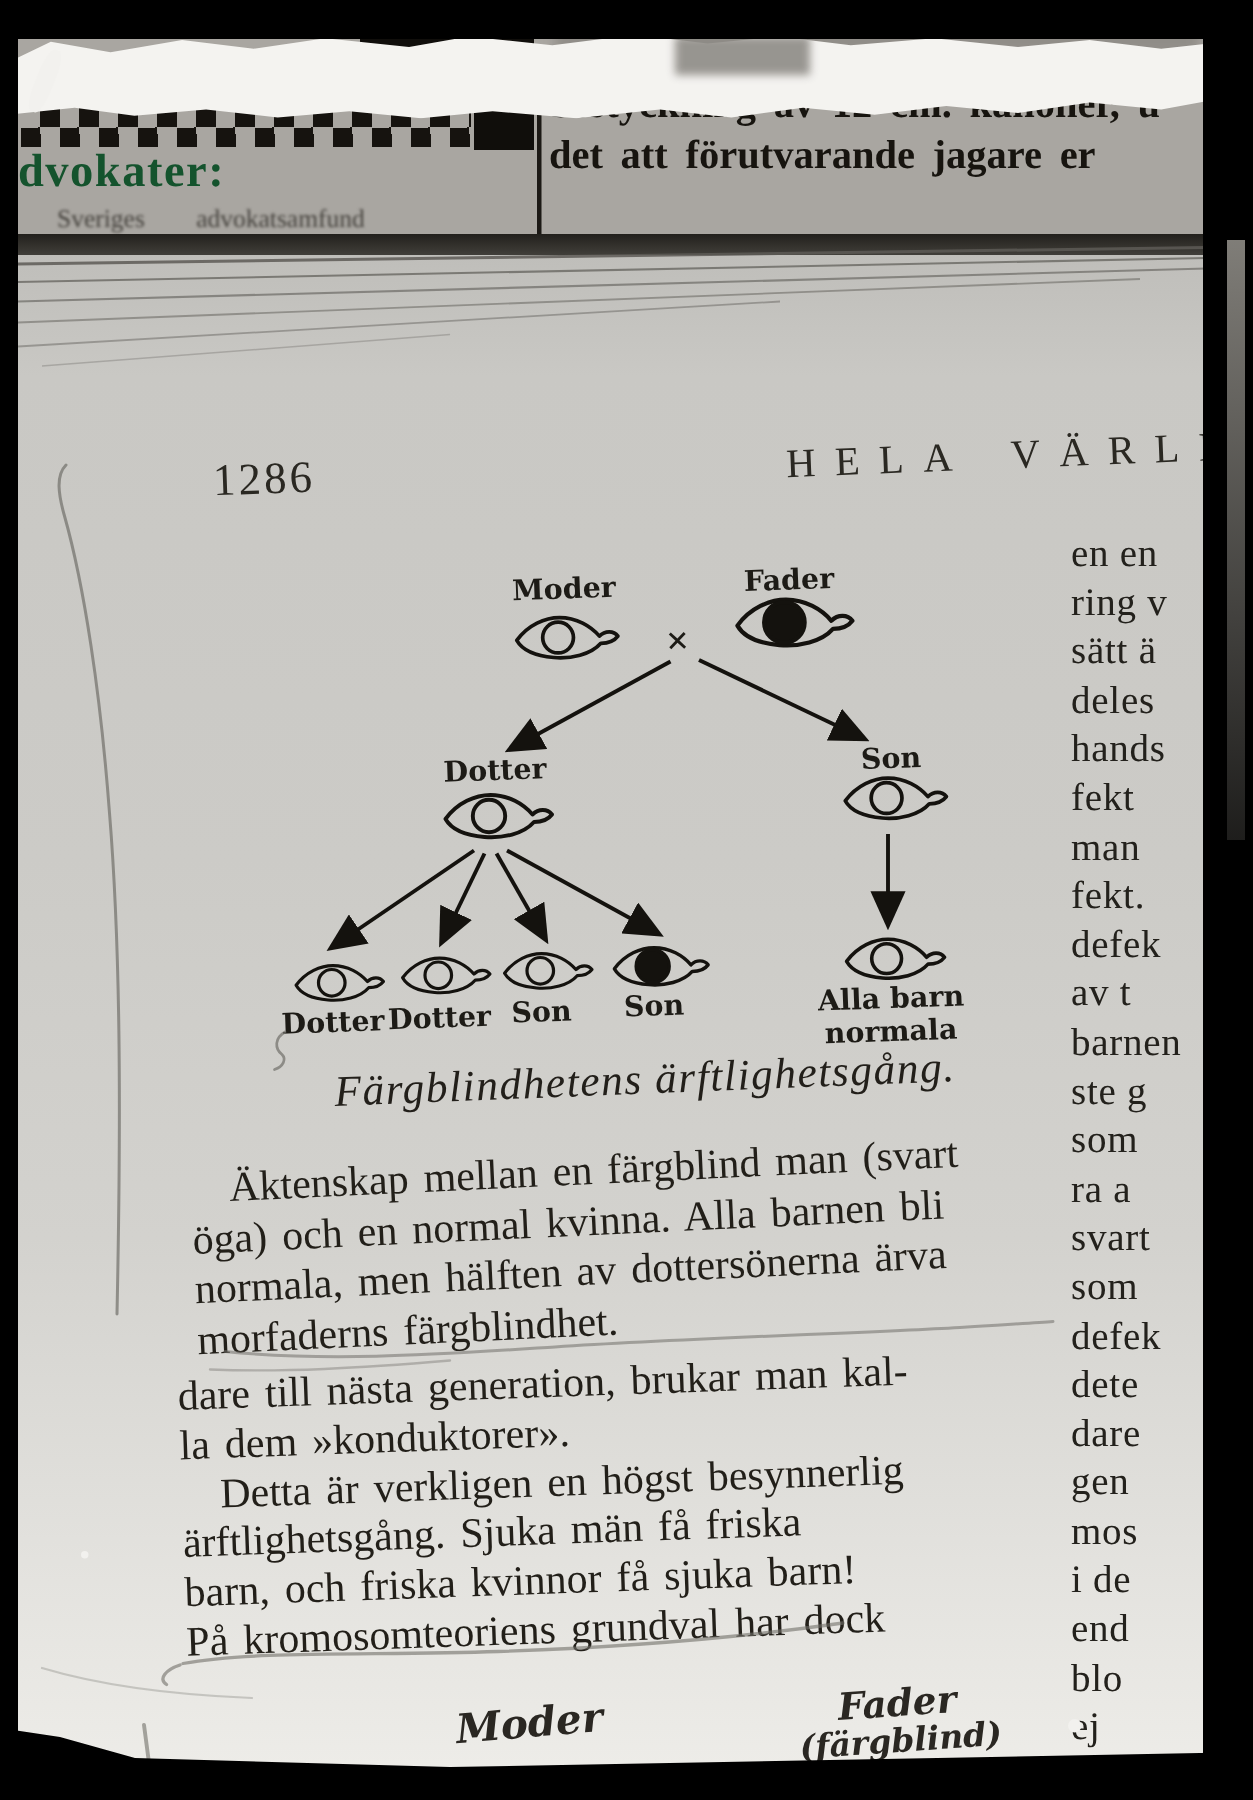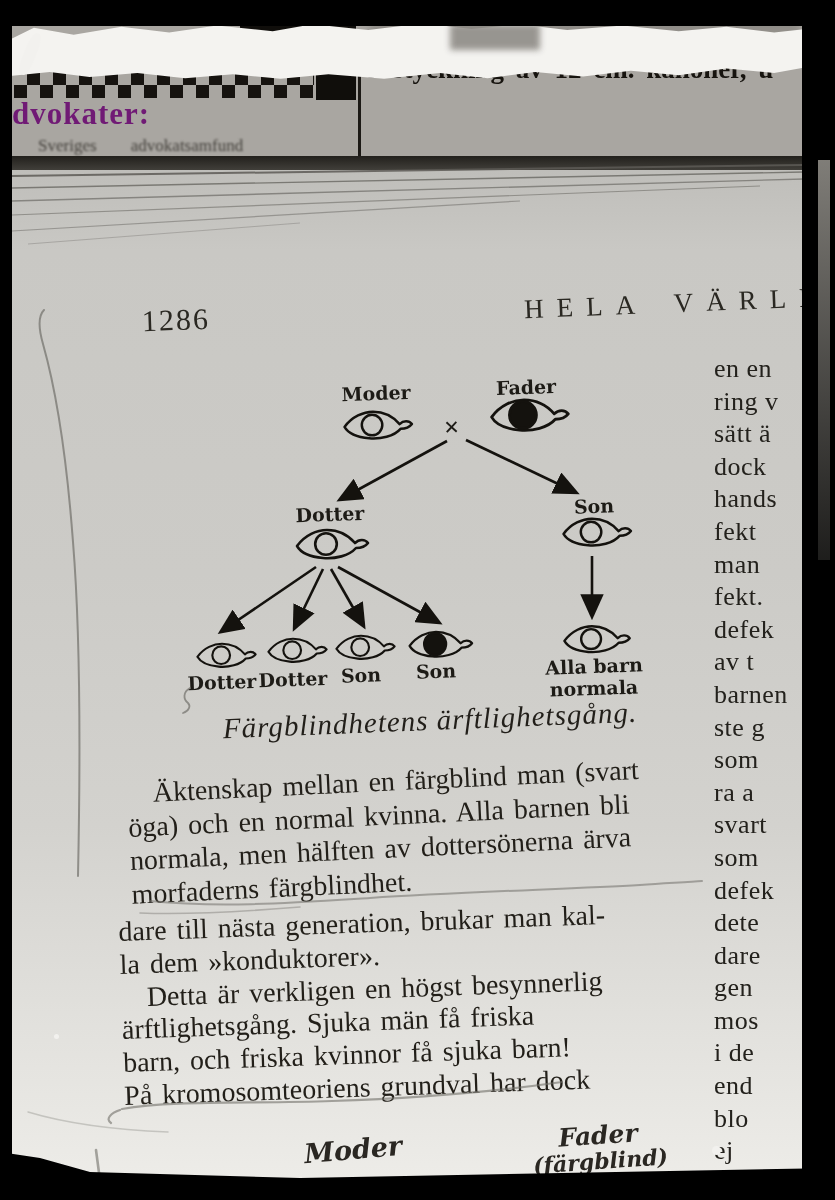--- a/index.html
+++ b/index.html
@@ -8,21 +8,21 @@
   .abs{position:absolute;}
   .t{position:absolute;white-space:nowrap;}
 
   
   #news{left:10px;top:24px;width:796px;height:136px;background:#a9a6a1;}
   #news-checker{left:4px;top:48px;width:300px;height:26px;
     background:conic-gradient(#16130f 90deg,transparent 90deg 180deg,#16130f 180deg 270deg,transparent 270deg);
     background-size:26px 26px;}
   #news-corner{left:306px;top:0;width:40px;height:76px;background:#100e0b;}
   #news-corner2{left:230px;top:0;width:80px;height:26px;background:#100e0b;}
-  #news-headline{left:2px;top:72px;font-size:31px;font-weight:bold;letter-spacing:1px;color:#701a75;}
+  #news-headline{left:2px;top:72px;font-size:31px;font-weight:bold;letter-spacing:1px;color:#14532d;}
   #news-subline{left:28px;top:112px;font-size:17px;color:#44413c;word-spacing:30px;filter:blur(1.1px);}
   #news-divider{left:348px;top:30px;width:3px;height:106px;background:#1c1915;}
   #news-right{left:356px;top:28px;font-size:27px;font-weight:bold;line-height:34px;
     color:#17140f;word-spacing:5px;white-space:nowrap;}
   #news-smudge{left:360px;top:-12px;width:430px;height:26px;background:#8b8883;filter:blur(4px);opacity:.8;}
   #torn{left:0px;top:-2px;width:796px;height:58px;background:#f4f3f0;
     clip-path:polygon(0 30%,3% 10%,8% 22%,14% 8%,20% 18%,26% 6%,33% 16%,38% 4%,45% 14%,52% 2%,58% 12%,64% 4%,70% 14%,77% 6%,84% 16%,90% 8%,96% 18%,100% 12%,100% 78%,96% 88%,90% 80%,84% 92%,78% 84%,72% 94%,66% 86%,60% 97%,54% 88%,47% 98%,40% 90%,34% 98%,28% 90%,22% 97%,16% 88%,10% 95%,5% 86%,0 93%);}
   #torn-shadow{left:440px;top:0px;width:90px;height:26px;background:#8e8b86;filter:blur(3px);opacity:.9;}
 
   #darkband{left:10px;top:156px;width:796px;height:16px;
@@ -88,20 +88,21 @@
   <div id="news" class="abs">
     <div id="news-checker" class="abs"></div>
     <div id="news-corner" class="abs"></div>
     <div id="news-corner2" class="abs"></div>
     <div id="news-smudge" class="abs"></div>
     <div id="news-headline" class="t">dvokater:</div>
     <div id="news-subline" class="t">Sveriges advokatsamfund</div>
     <div id="news-divider" class="abs"></div>
     <div id="news-right" class="abs">
         <div class="line">bestyckning av 12 cm. kanoner, u</div>
+        <div class="line">det att förutvarande jagare er</div>
       </div>
     <div id="torn" class="abs"></div>
     <div id="torn-shadow" class="abs"></div>
   </div>
 
   <div id="darkband" class="abs"></div>
 
   <div id="page" class="abs"></div>
 
   <svg class="layer" width="835" height="1200">
@@ -113,21 +114,21 @@
     <path class="pageline" d="M28,244 L300,223" stroke-width="1" opacity="0.3"></path>
   </svg>
 
   <div id="page-number" class="t" style="left:142px;top:303px;">1286</div>
   <div id="header" class="t" style="left:524px;top:288px;">HELA VÄRLD</div>
 
   <div id="right-col" class="abs">
       <div class="line">en en</div>
       <div class="line">ring v</div>
       <div class="line">sätt ä</div>
-      <div class="line">dock</div>
+      <div class="line">deles</div>
       <div class="line">hands</div>
       <div class="line">fekt</div>
       <div class="line">man</div>
       <div class="line">fekt.</div>
       <div class="line">defek</div>
       <div class="line">av t</div>
       <div class="line">barnen</div>
       <div class="line">ste g</div>
       <div class="line">som</div>
       <div class="line">ra a</div>

